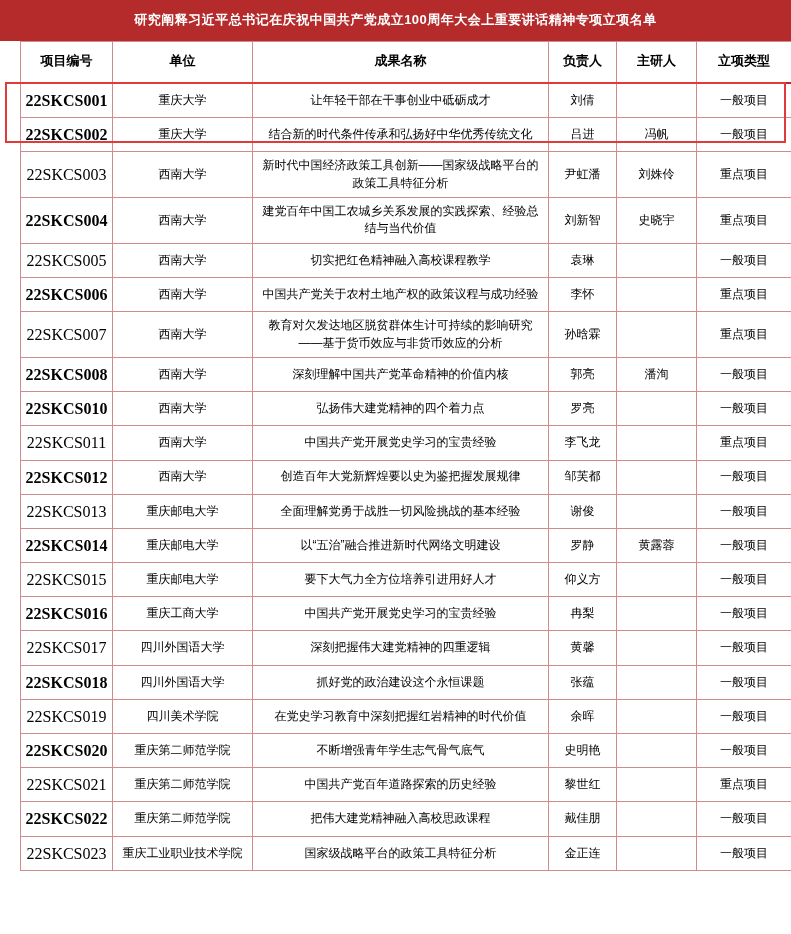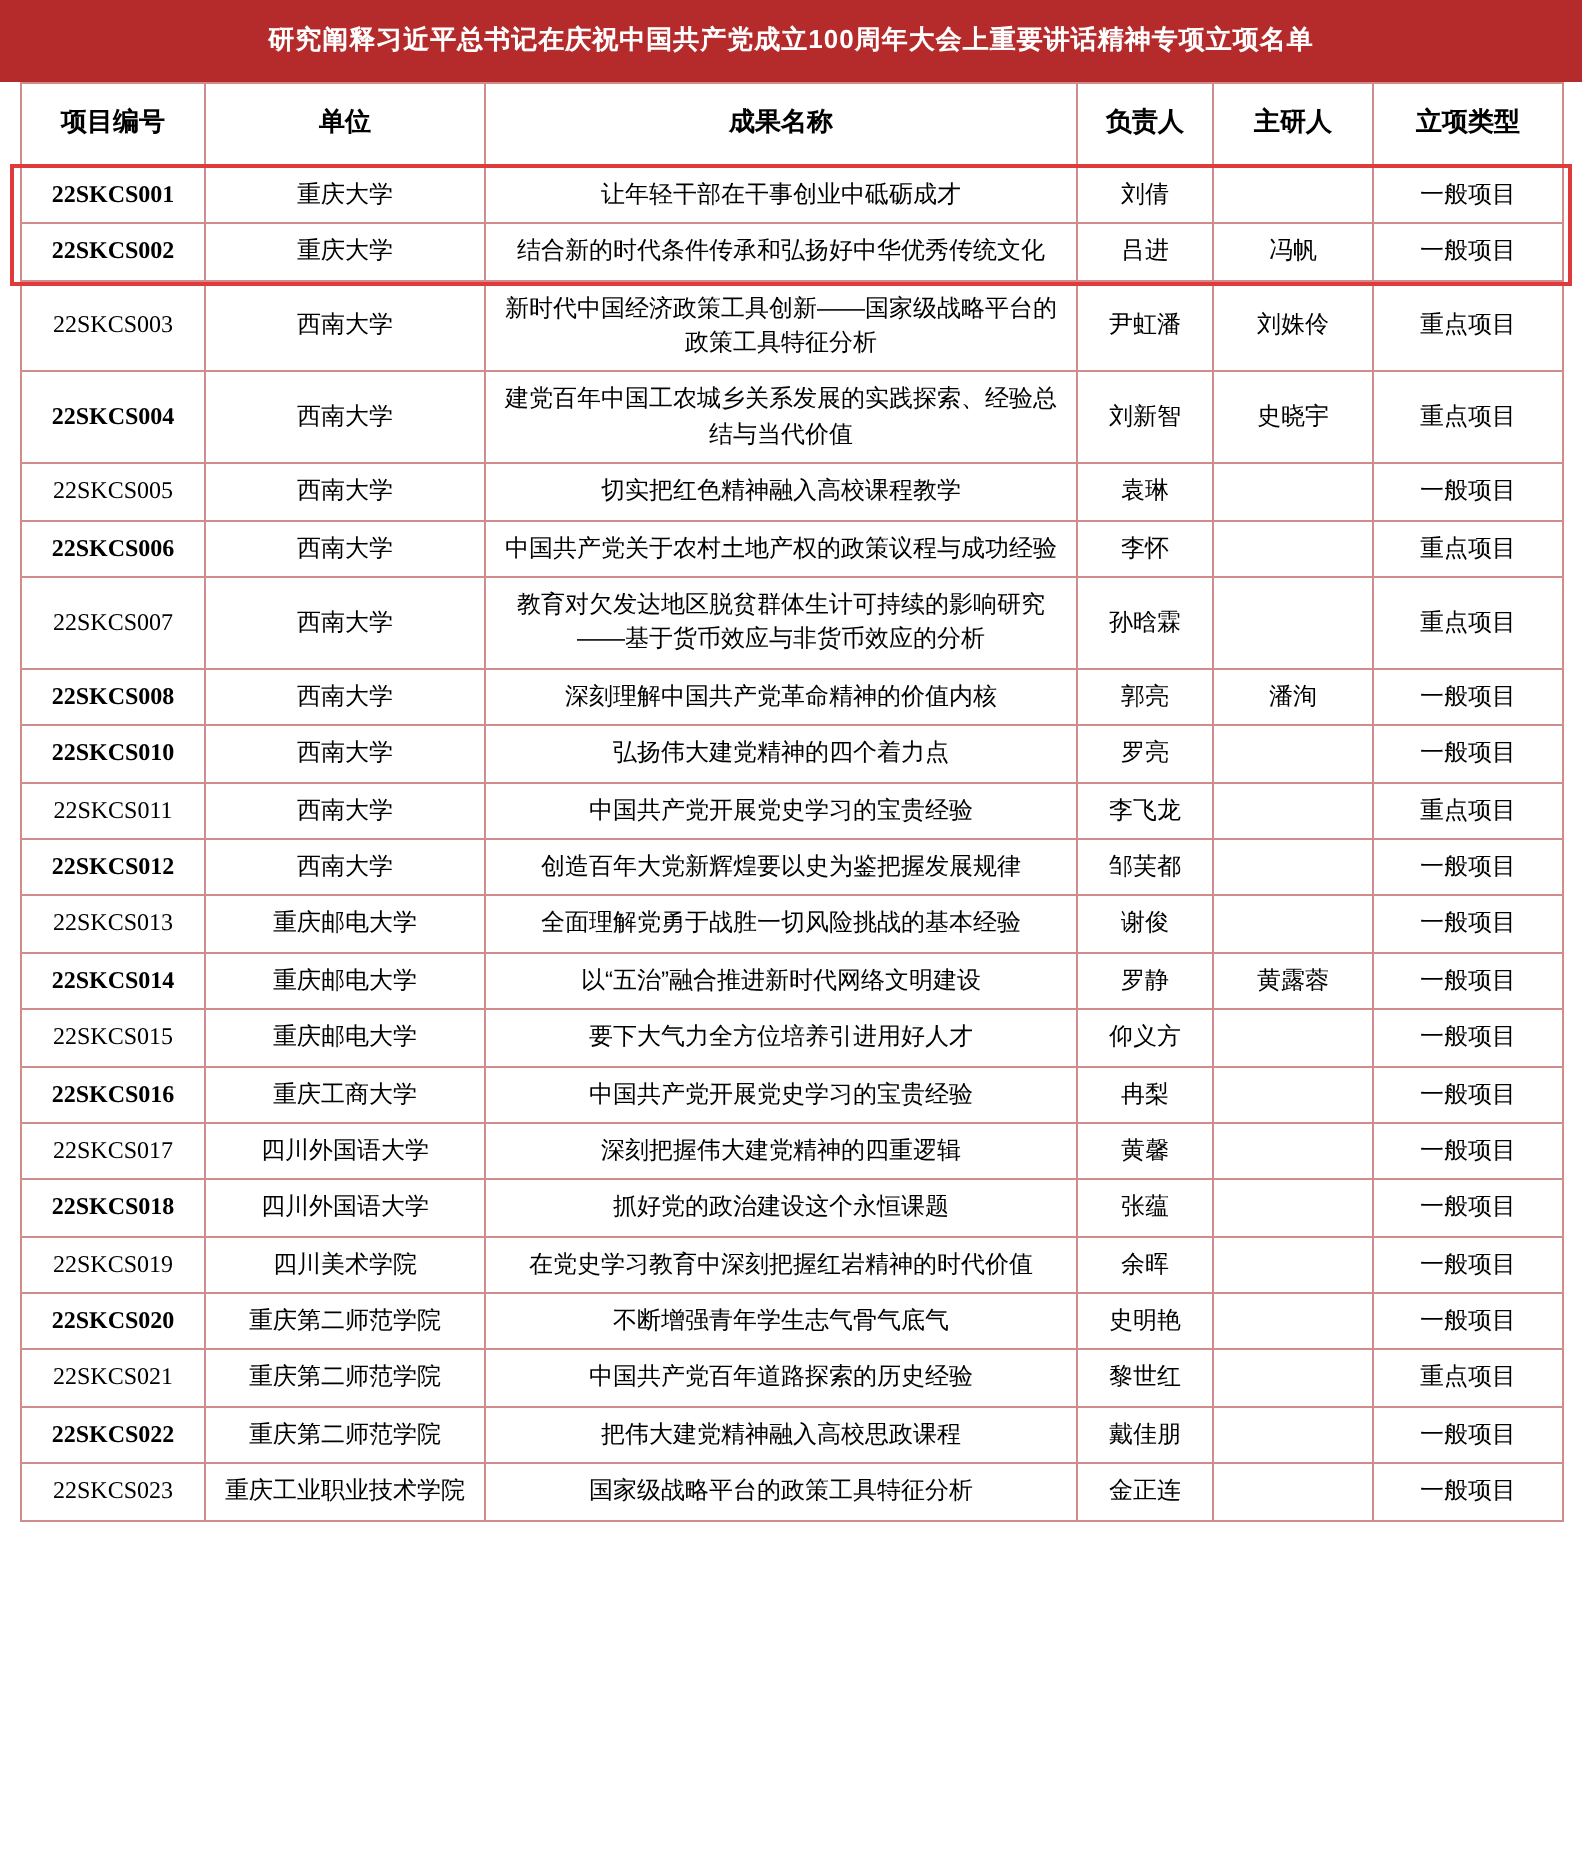--- a/index.html
+++ b/index.html
@@ -24,21 +24,21 @@
     text-align: center;
     font-size: 13px;
     font-weight: bold;
     letter-spacing: 0.5px;
     padding: 12px 6px 12px 6px;
     line-height: 1.3;
   }
   table {
     border-collapse: collapse;
     width: 643px;
-    margin: 0 6px 0 10px;
+    margin: 0 6px 0 20px;
     table-layout: fixed;
   }
   th, td {
     border: 1px solid #d08c8c;
     font-size: 12px;
     text-align: center;
     vertical-align: middle;
     padding: 5px 3px;
     line-height: 1.45;
   }
@@ -51,21 +51,21 @@
   }
   col.c-id { width: 92px; }
   col.c-unit { width: 140px; }
   col.c-name { width: 296px; }
   col.c-leader { width: 68px; }
   col.c-main { width: 80px; }
   col.c-type { width: 95px; }
 
   td.id-cell {
     font-family: "Liberation Serif", serif;
-    font-size: 12px;
+    font-size: 16px;
   }
   td.id-cell.bold {
     font-weight: bold;
   }
   td.name-cell {
     padding-left: 6px;
     padding-right: 6px;
   }
   tr.highlight td {
     border-top: 1px solid #d08c8c;

